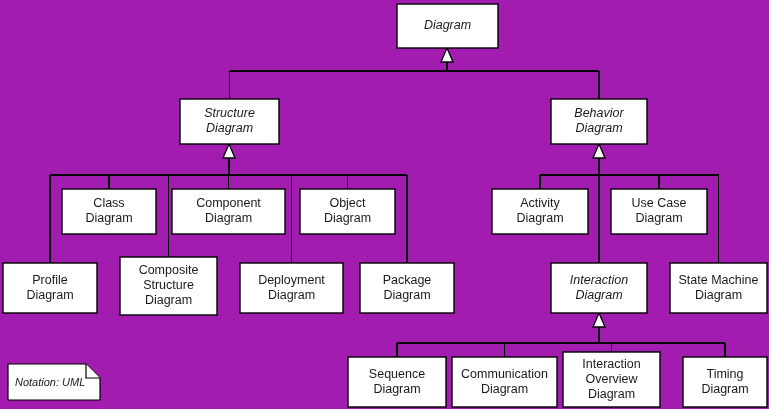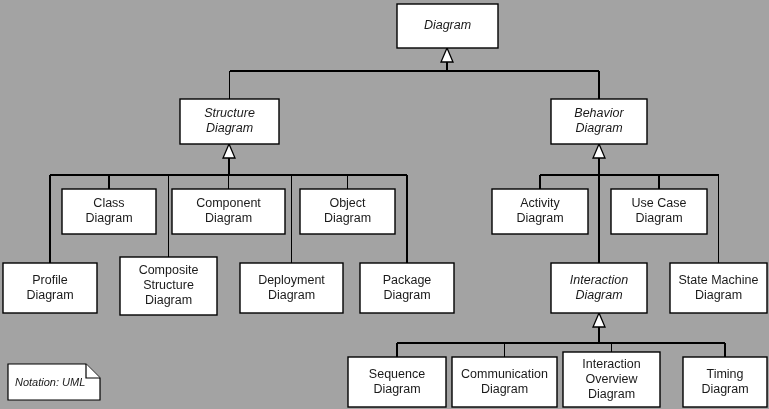--- a/index.html
+++ b/index.html
@@ -7,21 +7,21 @@
     padding: 0;
     background: #ffffff;
   }
   body {
     font-family: "Liberation Sans", sans-serif;
   }
   #diagram-root {
     position: relative;
     width: 769px;
     height: 409px;
-    background: #a3a3a3;
+    background: #a21caf;
     overflow: hidden;
   }
   svg.canvas {
     position: absolute;
     left: 0;
     top: 0;
     width: 769px;
     height: 409px;
     display: block;
   }

